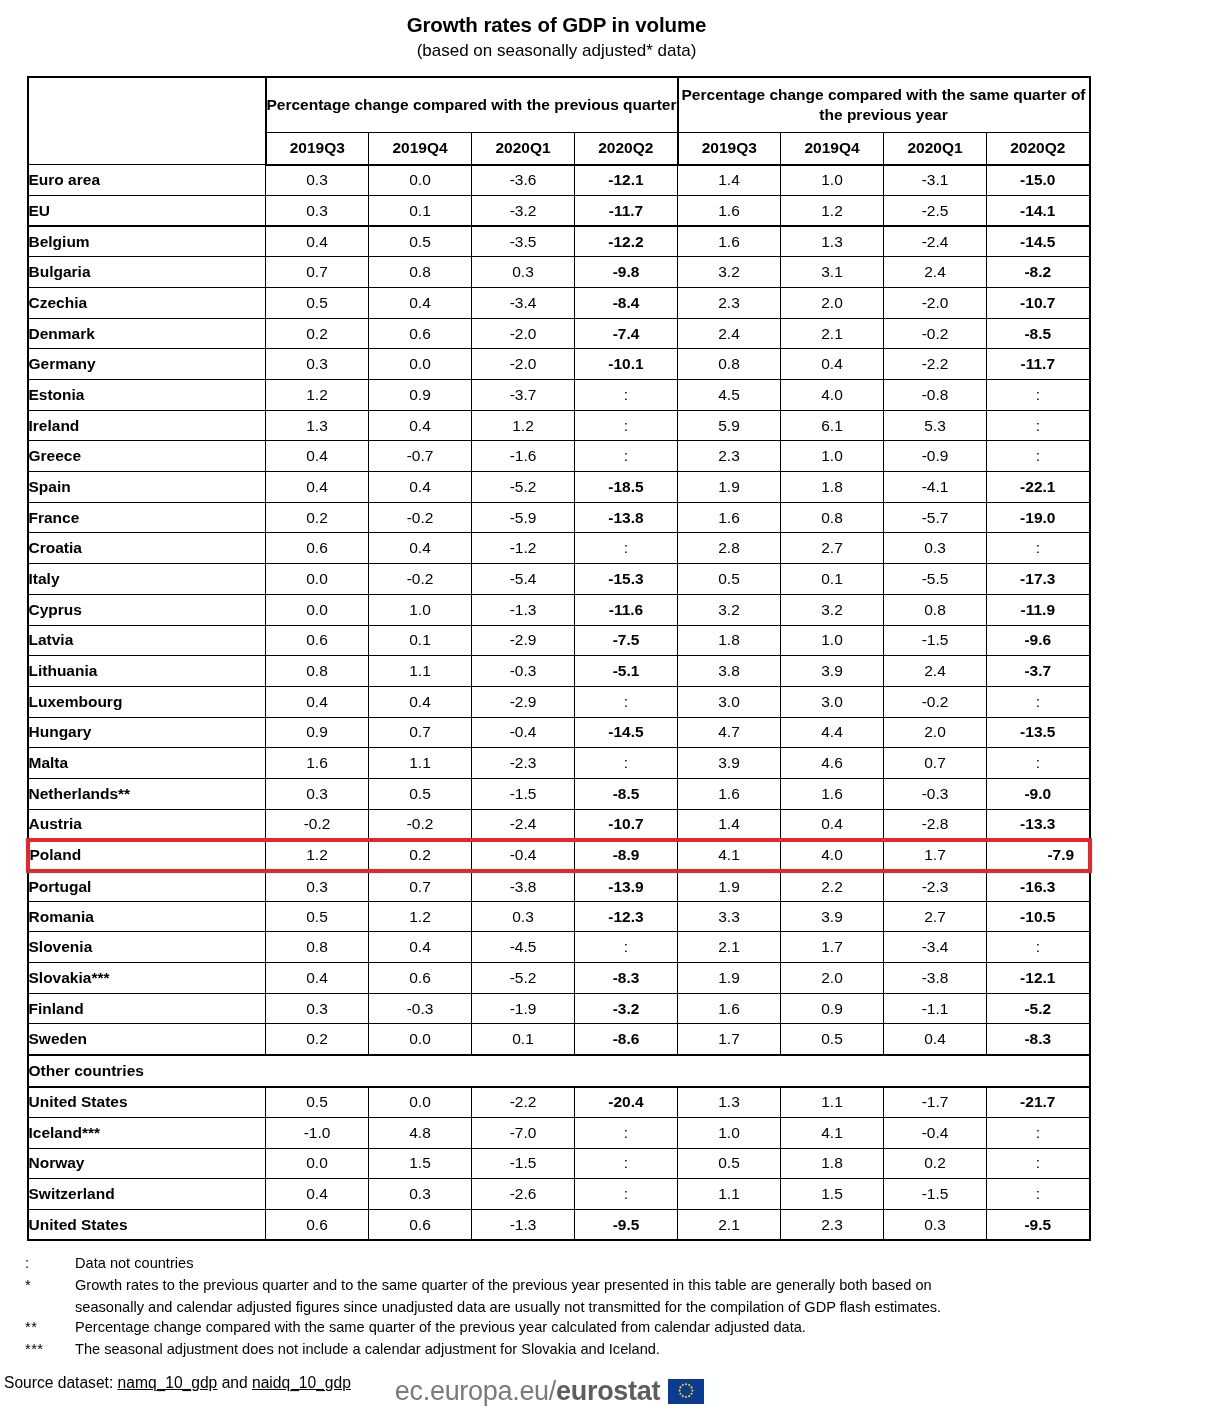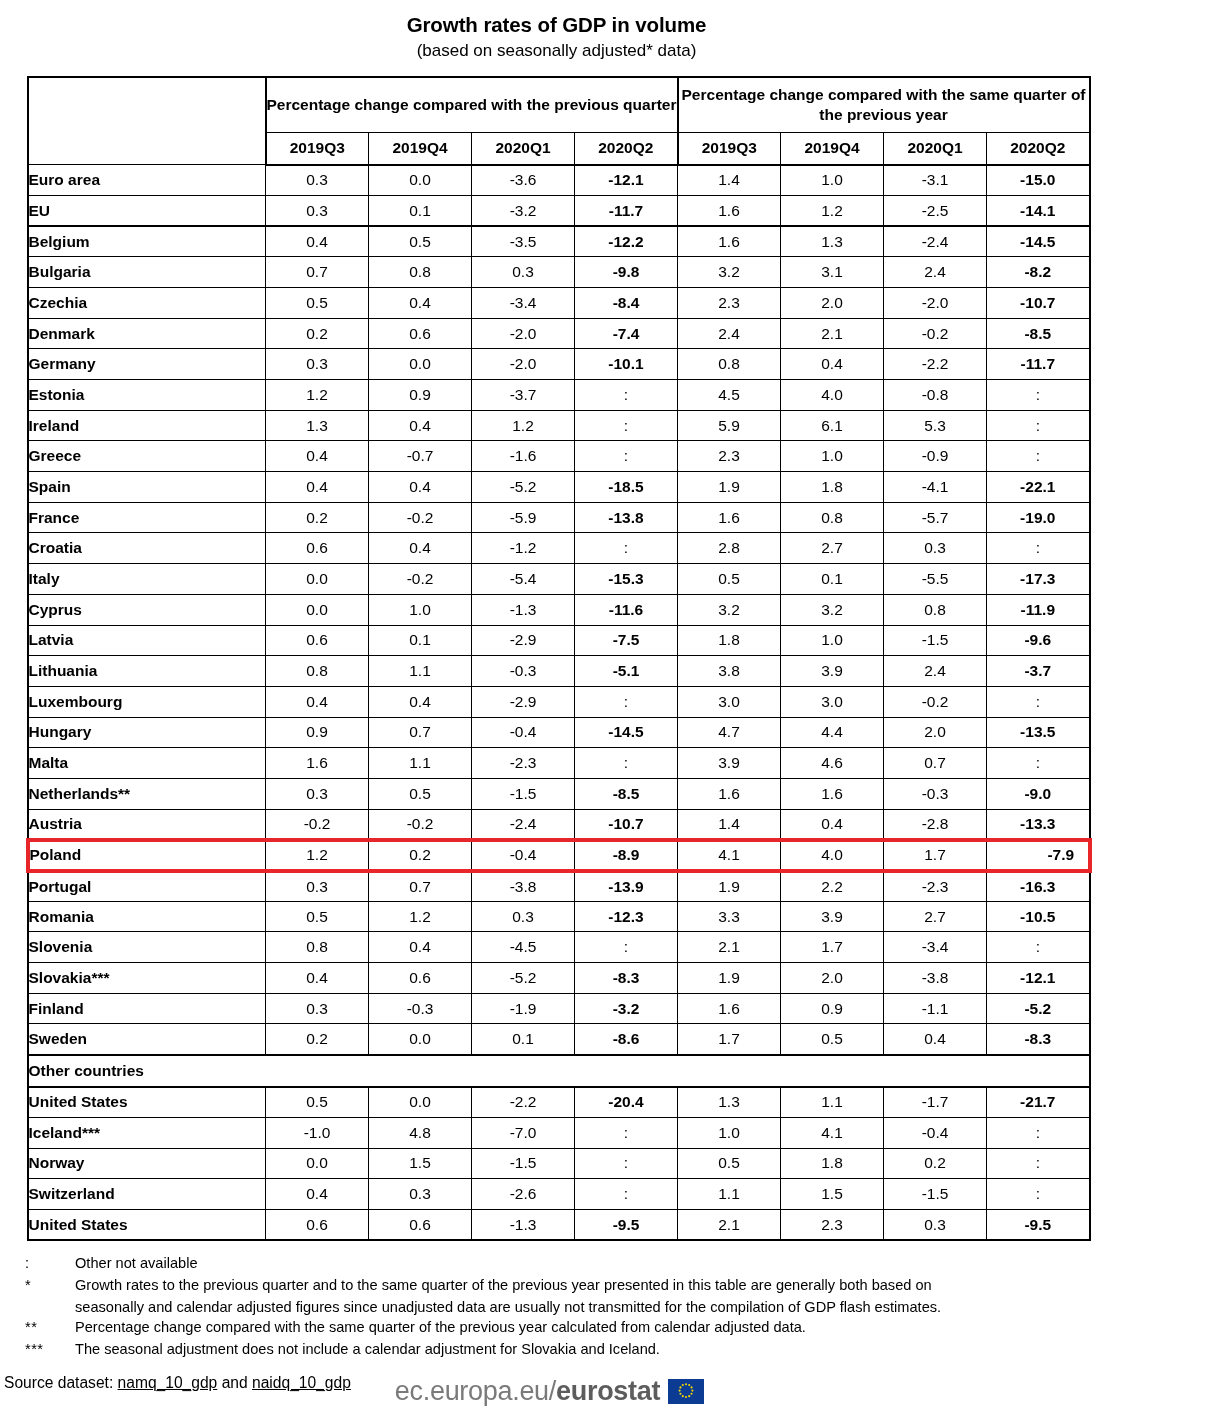--- a/index.html
+++ b/index.html
@@ -607,21 +607,21 @@
             <td class="num">0.3</td>
             <td class="num bold">-9.5</td>
           </tr>
         </tbody>
     </table>
   </div>
 
   <div class="notes" id="notes-container">
       <div class="note-line">
         <span class="note-mark">:</span>
-        <span class="note-text">Other not available</span>
+        <span class="note-text">Data not countries</span>
       </div>
       <div class="note-line">
         <span class="note-mark">*</span>
         <span class="note-text">Growth rates to the previous quarter and to the same quarter of the previous year presented in this table are generally both based on</span>
       </div>
       <div class="note-cont">seasonally and calendar adjusted figures since unadjusted data are usually not transmitted for the compilation of GDP flash estimates.</div>
       <div class="note-line">
         <span class="note-mark">**</span>
         <span class="note-text">Percentage change compared with the same quarter of the previous year calculated from calendar adjusted data.</span>
       </div>

